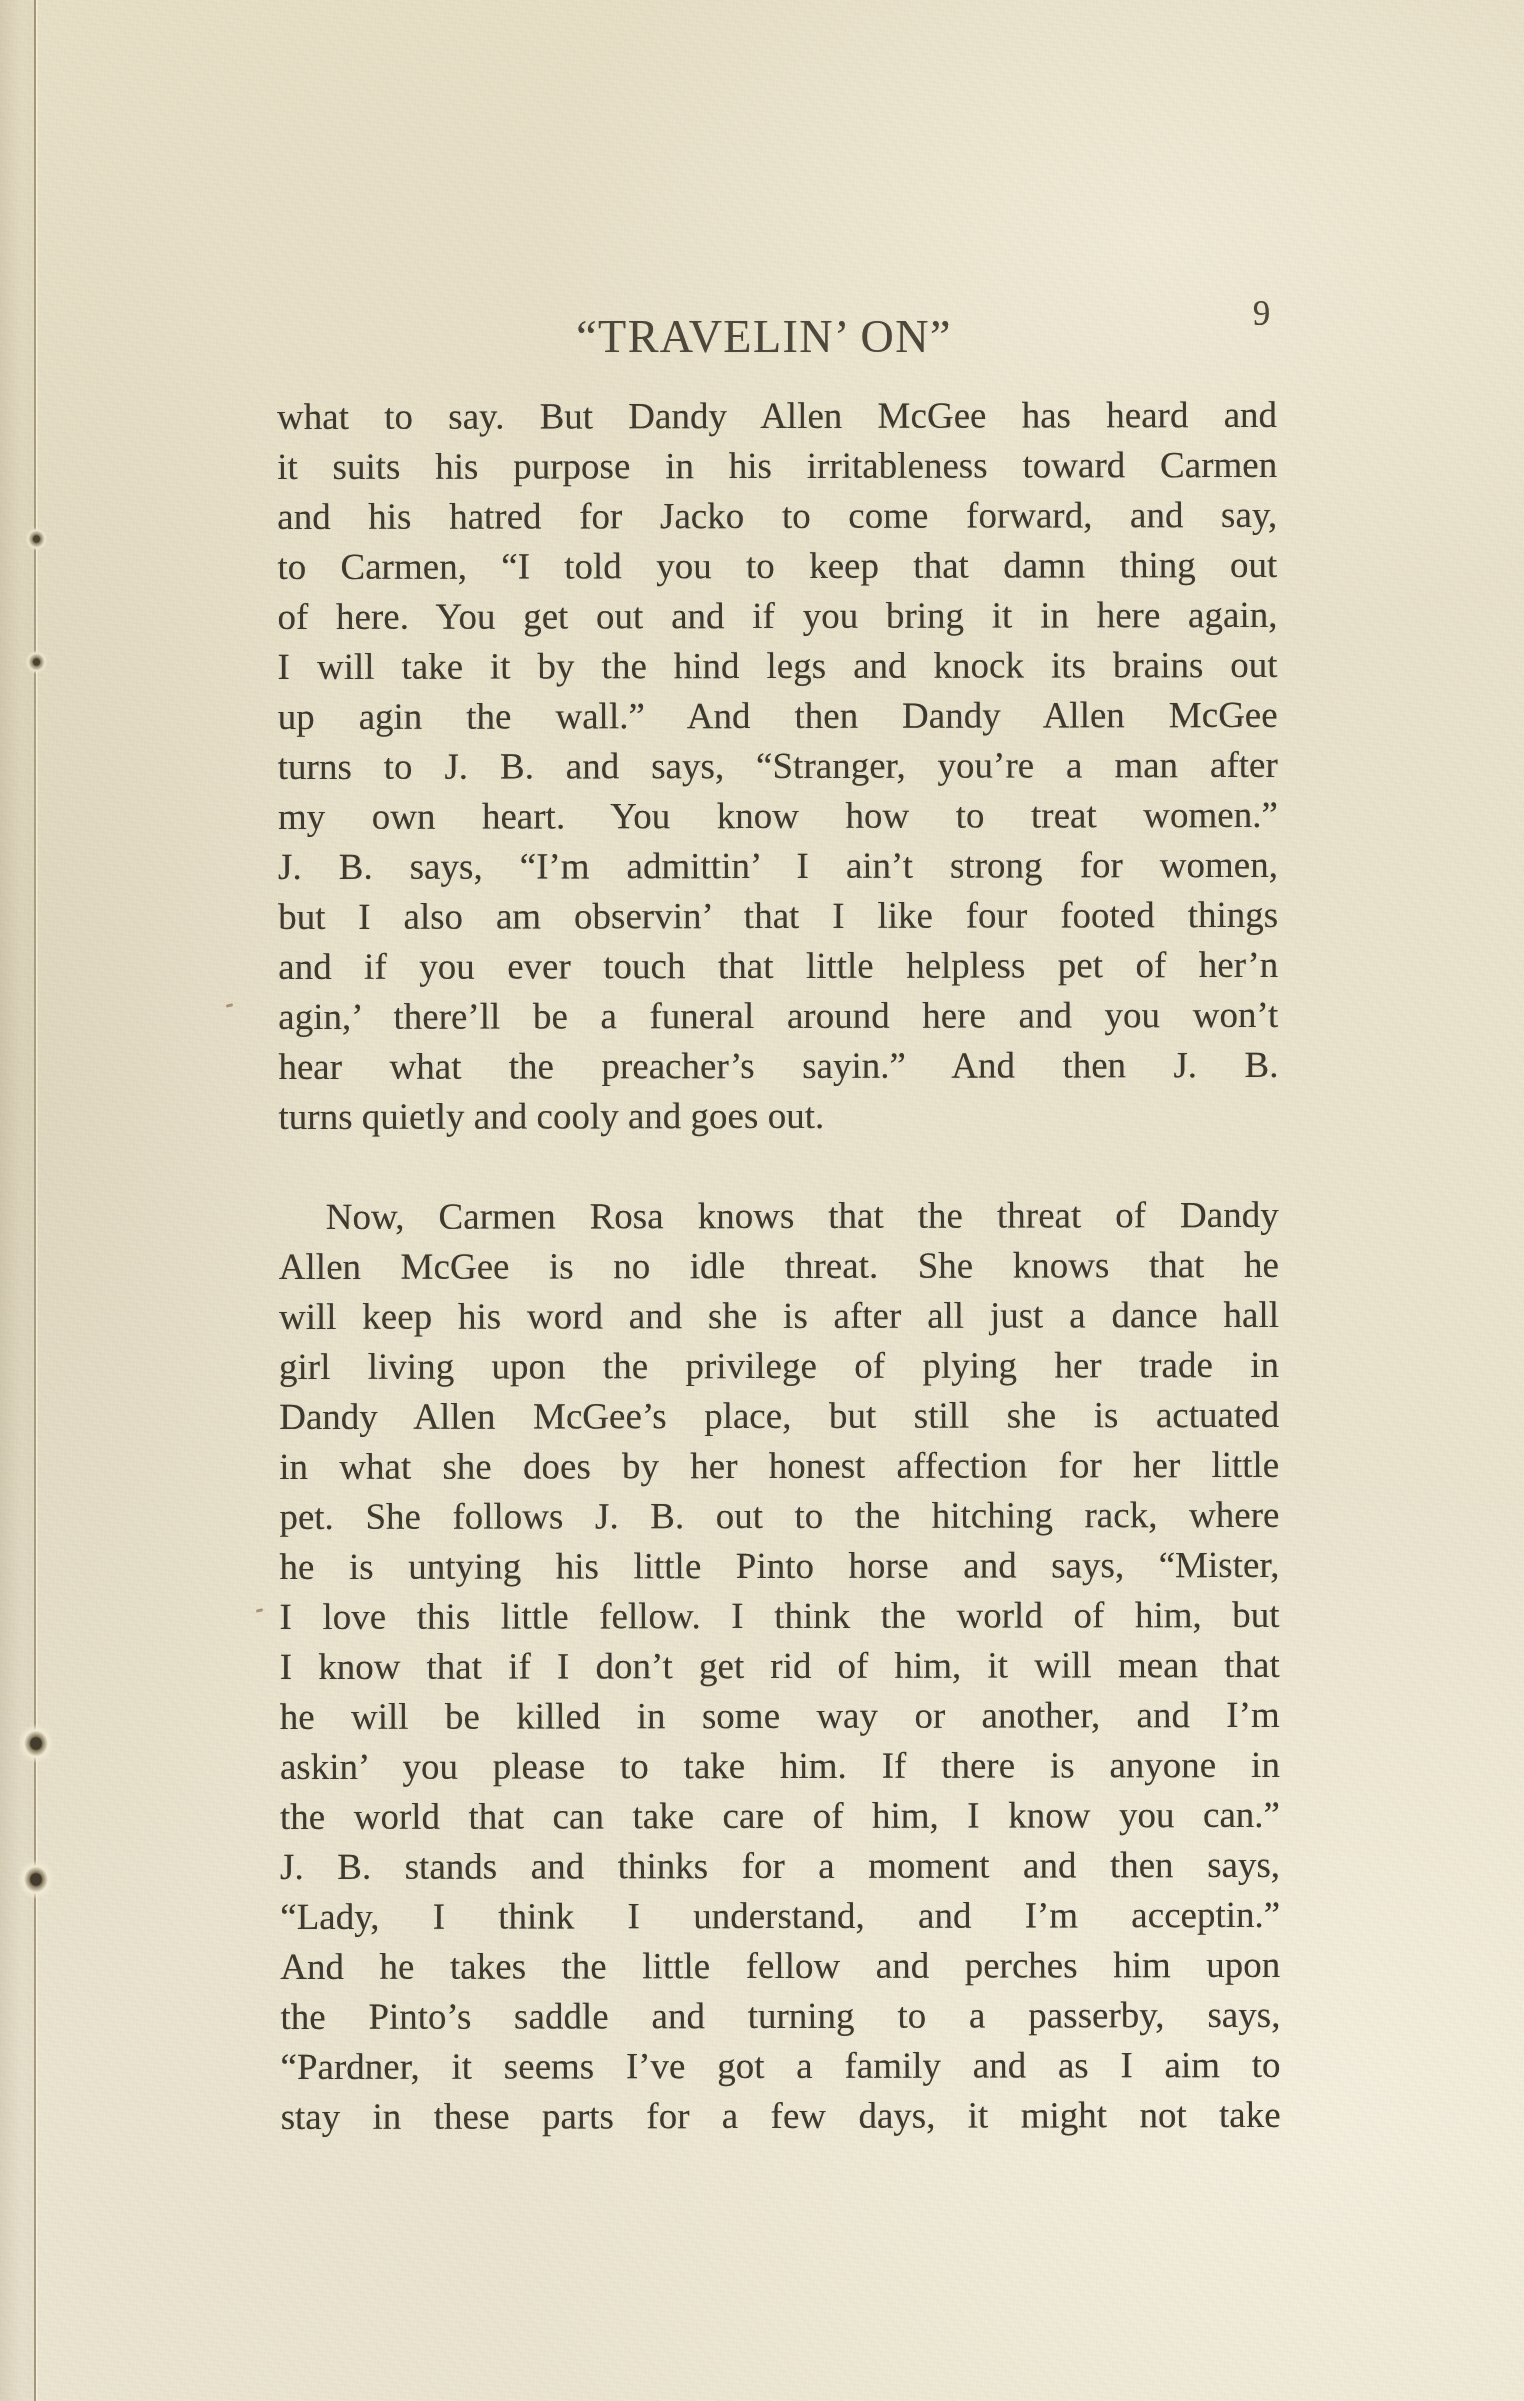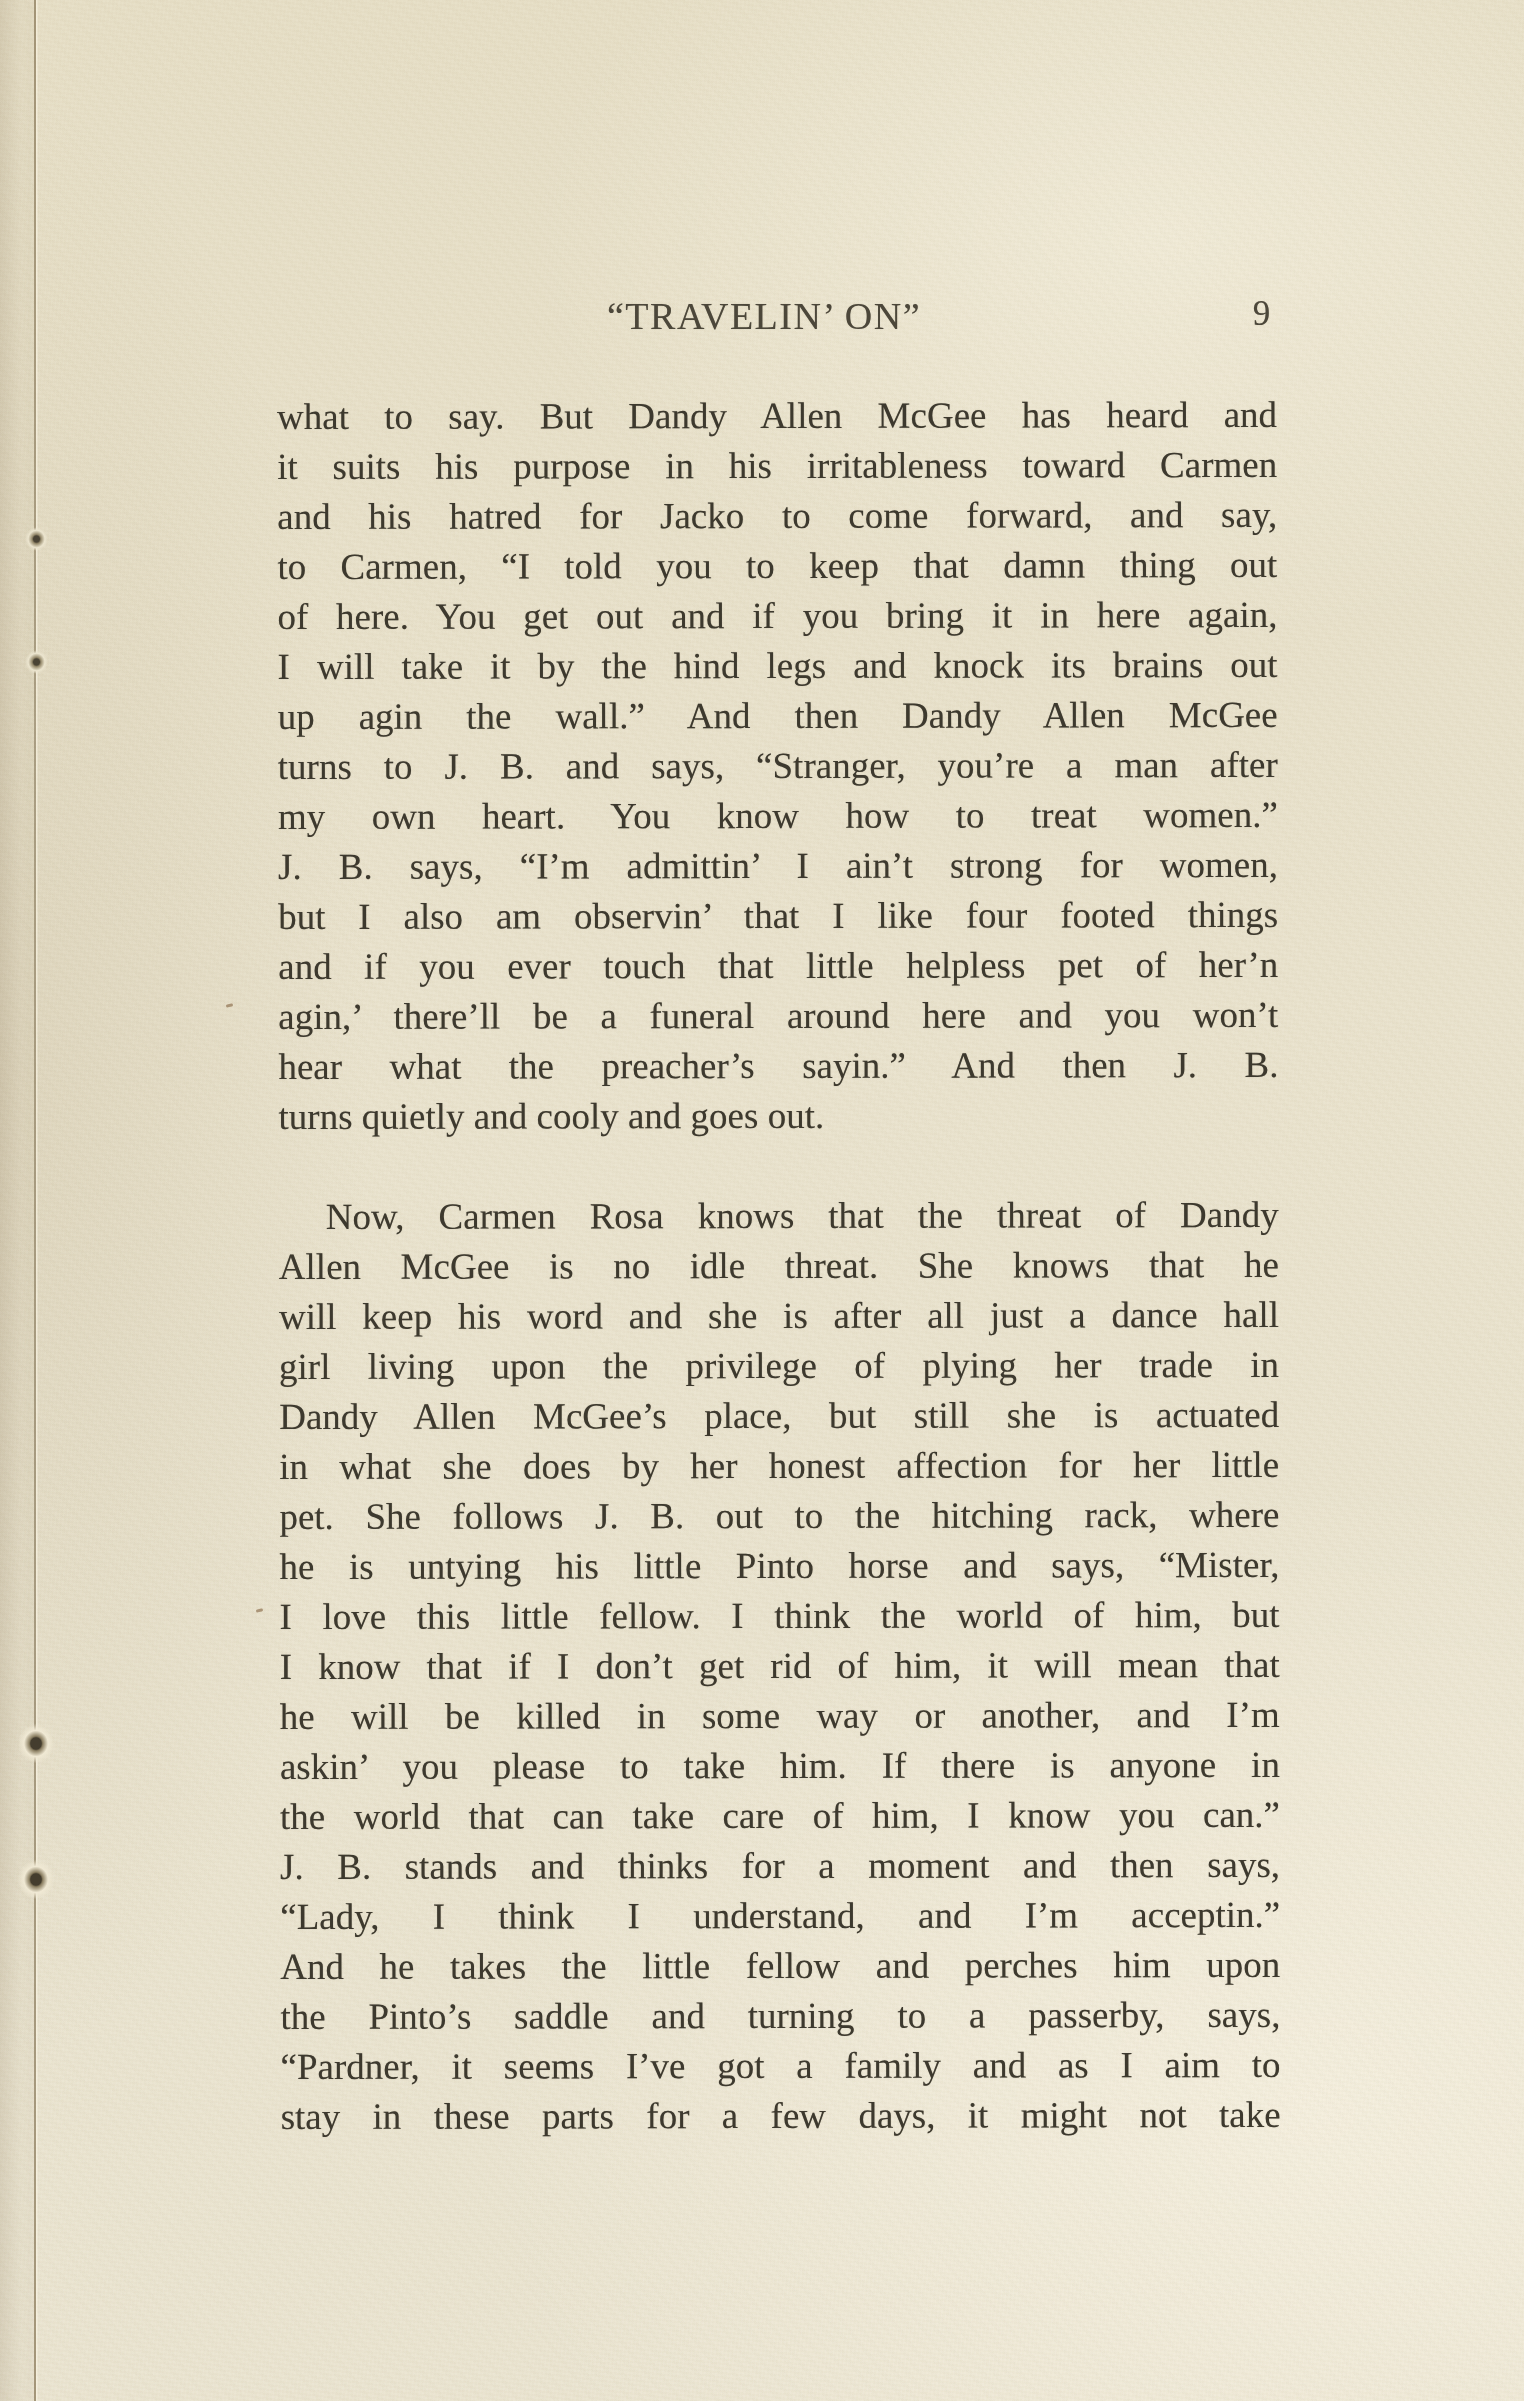--- a/index.html
+++ b/index.html
@@ -73,23 +73,23 @@
     transform: rotate(-12deg);
   }
   .running-head {
     position: absolute;
     left: 277px; top: 294px;
     width: 1000px; height: 42px;
     color: #4c473a;
   }
   .head-title {
     position: absolute;
-    left: 50%; top: 0;
+    left: 50%; top: 16px;
     transform: translateX(calc(-50% - 13px));
-    font-size: 38px;
+    font-size: 46px;
     letter-spacing: 1.5px;
     white-space: nowrap;
     text-shadow: 0 0 0.8px rgba(70,64,46,0.35);
   }
   .page-num {
     position: absolute;
     right: 6.8px; top: 0;
     font-size: 35px;
     text-shadow: 0 0 0.8px rgba(70,64,46,0.35);
   }

